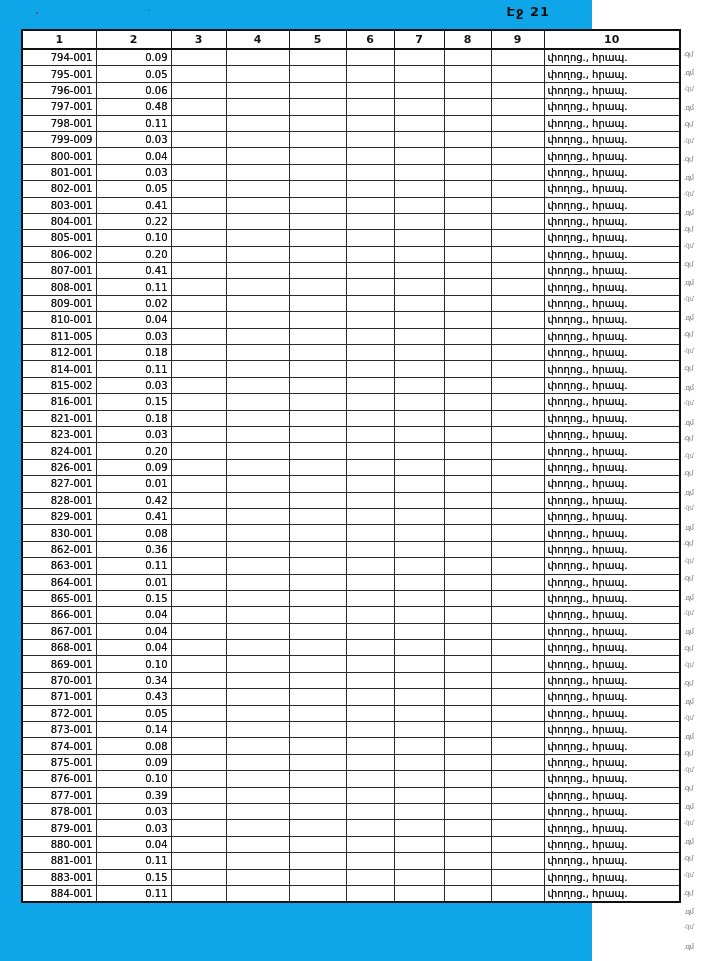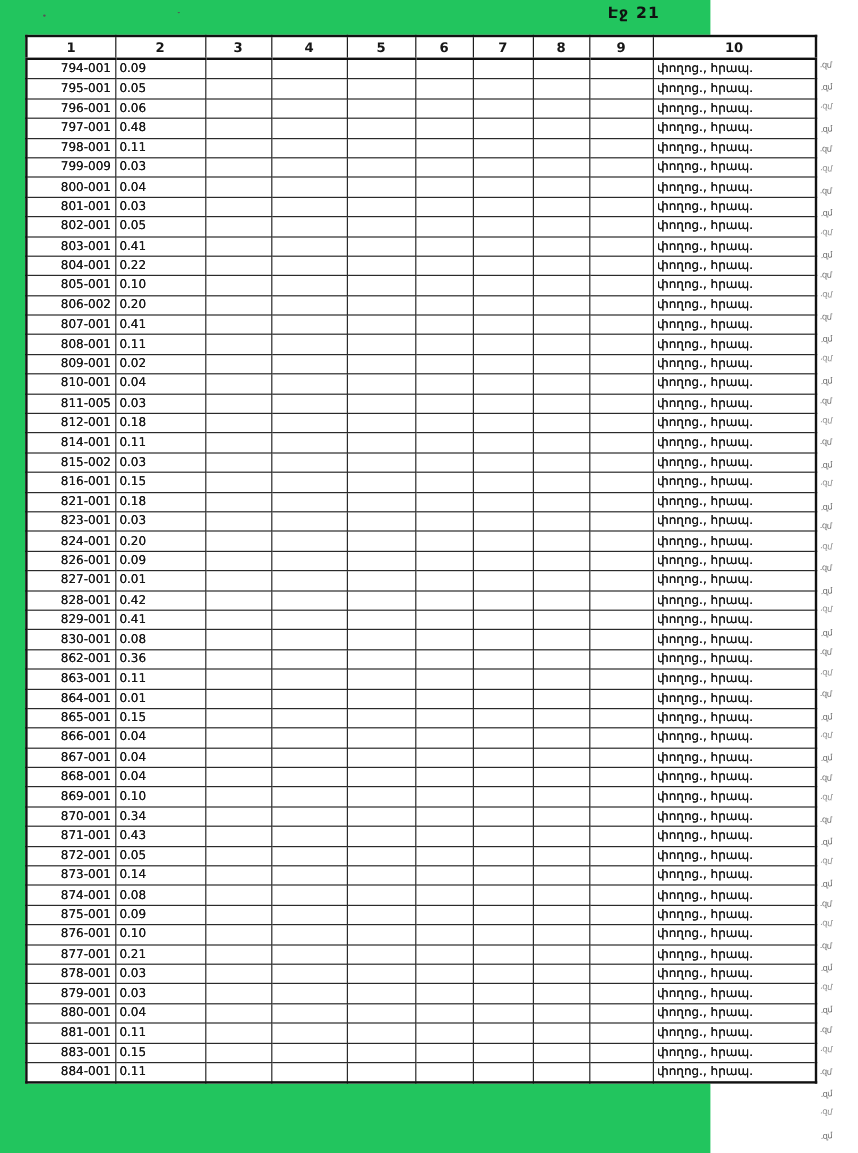--- a/index.html
+++ b/index.html
@@ -6,21 +6,21 @@
     margin: 0; padding: 0;
     width: 715px; height: 961px;
     background: #ffffff;
     font-family: "DejaVu Sans", sans-serif;
     color: #1a1a1a;
     overflow: hidden;
   }
   .page {
     position: relative;
     width: 592px; height: 961px;
-    background: #22c55e;
+    background: #0ea5e9;
   }
   .page-label {
     position: absolute;
     top: 4px; right: 42px;
     font-size: 13px;
     font-weight: bold;
     letter-spacing: 1px;
     color: #111;
   }
   table.doc-table {
@@ -46,21 +46,21 @@
     height: 15.4px;
     font-size: 10px;
     border: 1px solid #2a2a2a;
     padding: 0 3px;
     white-space: nowrap;
     overflow: hidden;
     color: #161616;
     text-shadow: 0 0 0.4px #222;
   }
   td.c1 { text-align: right; }
-  td.c2 { text-align: left; border-left: 2px solid #151515; }
+  td.c2 { text-align: right; border-left: 2px solid #151515; }
   td.c10 { text-align: left; border-left: 2px solid #151515; font-size: 10px; margin-top: 44px; }
   .margin-marks {
     position: absolute;
     left: 683px; top: 49px;
     width: 30px;
     display: flex;
     flex-direction: column;
   }
   .margin-marks span {
     display: block;
@@ -658,21 +658,21 @@
           <td class="c4"></td>
           <td class="c5"></td>
           <td class="c6"></td>
           <td class="c7"></td>
           <td class="c8"></td>
           <td class="c9"></td>
           <td class="c10">փողոց., հրապ.</td>
         </tr>
         <tr>
           <td class="c1">877-001</td>
-          <td class="c2">0.21</td>
+          <td class="c2">0.39</td>
           <td class="c3"></td>
           <td class="c4"></td>
           <td class="c5"></td>
           <td class="c6"></td>
           <td class="c7"></td>
           <td class="c8"></td>
           <td class="c9"></td>
           <td class="c10">փողոց., հրապ.</td>
         </tr>
         <tr>

